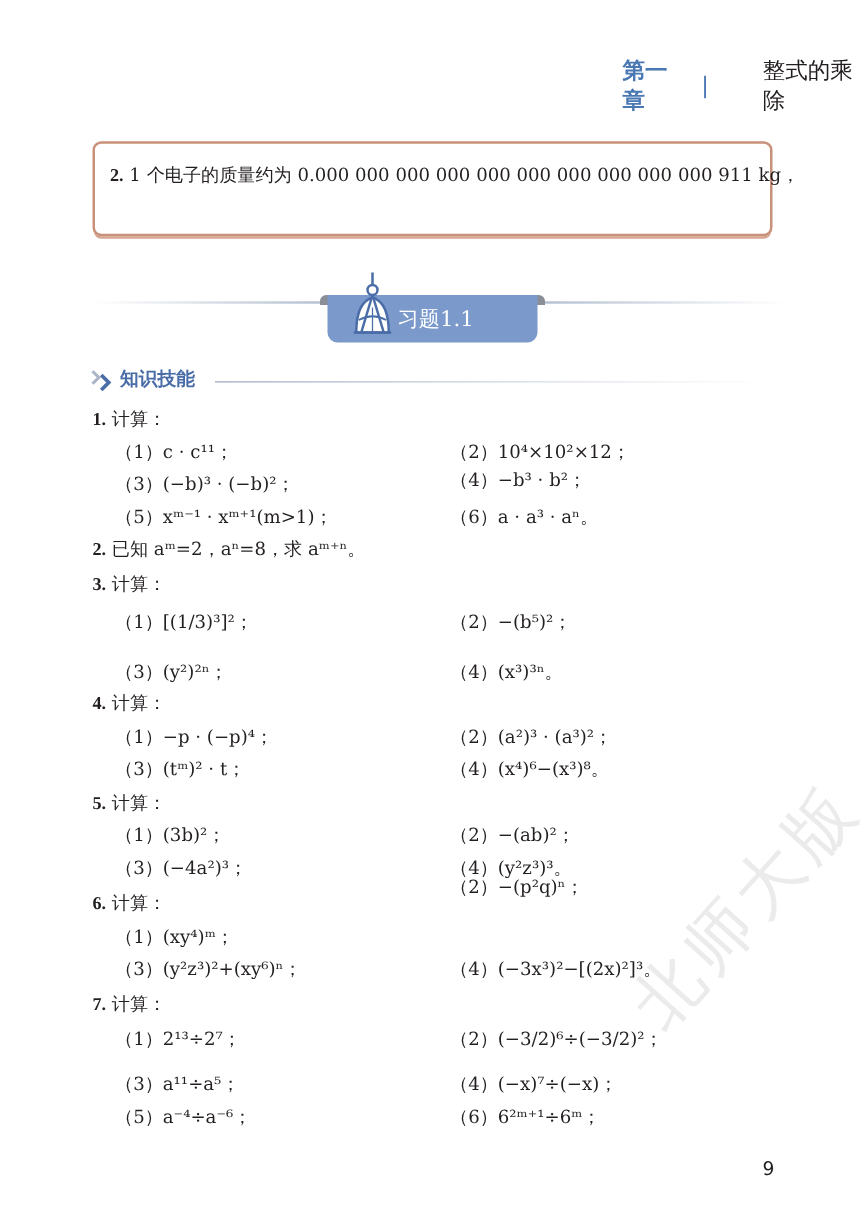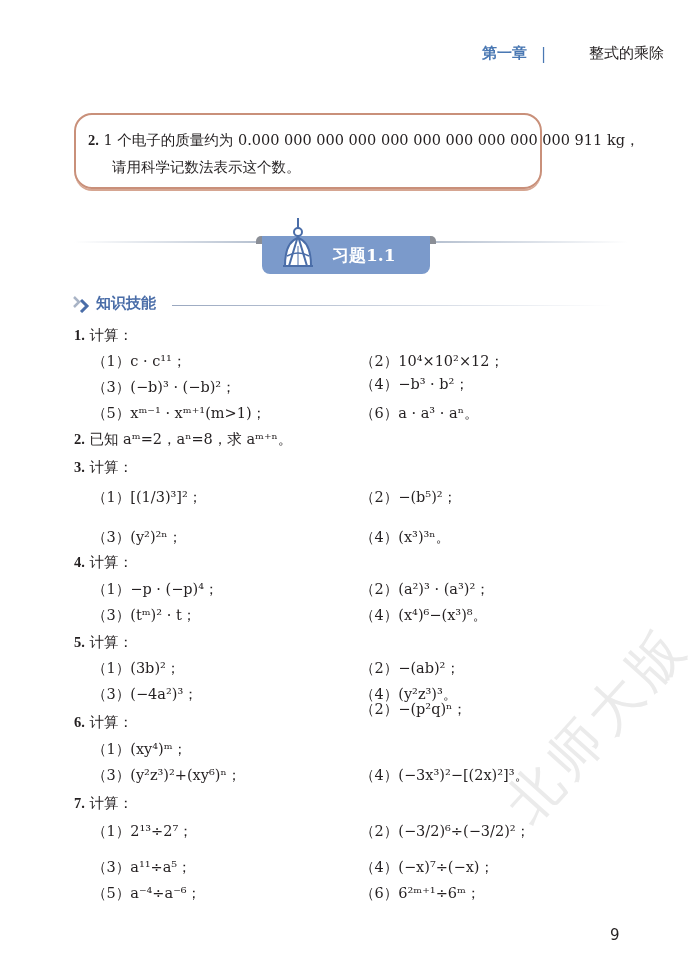--- a/index.html
+++ b/index.html
@@ -1,30 +1,30 @@
 <!DOCTYPE html>
 <html><head>
 <meta charset="utf-8">
 <style>
   html, body { margin: 0; padding: 0; }
   body {
     width: 692px; height: 979px; background: #ffffff; position: relative; overflow: hidden;
     font-family: "DejaVu Serif", "Liberation Serif", serif; color: #231f20;
   }
   .header {
-    position: absolute; top: 44px; left: 482px; font-family: "DejaVu Sans", "Liberation Sans", sans-serif;
-    font-size: 15px; font-weight: bold; display: flex; align-items: center;
+    position: absolute; top: 44px; left: 498px; font-family: "DejaVu Sans", "Liberation Sans", sans-serif;
+    font-size: 18px; font-weight: bold; display: flex; align-items: center;
   }
   .header .chap { color: #4a78b3; }
   .header .sep { color: #4a78b3; margin: 0 12px 0 14px; font-weight: normal; }
   .header .title { color: #231f20; font-weight: normal; margin-left: 31px; }
 
   .box {
-    position: absolute; left: 74px; top: 113px; width: 468px; height: 76px;
-    border: 2px solid #c9907a; border-radius: 18px; box-sizing: border-box;
+    position: absolute; left: 74px; top: 113px; width: 544px; height: 76px;
+    border: 2px solid #c9907a; border-radius: 7px; box-sizing: border-box;
     box-shadow: 0 3px 0 -1px #d6a692;
   }
   .box .line { position: absolute; left: 12px; font-size: 14.5px; white-space: nowrap; }
   .box .l1 { top: 16px; }
   .box .l2 { top: 43px; left: 36px; }
   .num { font-family: "Liberation Serif", serif; font-weight: bold; }
 
   .banner-line {
     position: absolute; top: 241px; height: 2px;
     background: linear-gradient(to right, rgba(180,190,205,0), #b4bfcf);
@@ -32,21 +32,21 @@
   .banner-line.left { left: 74px; width: 190px; }
   .banner-line.right { left: 428px; width: 200px; background: linear-gradient(to left, rgba(180,190,205,0), #b4bfcf); }
   .banner-tab {
     position: absolute; top: 236px; width: 12px; height: 8px; background: #8a8e96; border-radius: 5px 5px 0 0;
   }
   .banner {
     position: absolute; left: 262px; top: 236px; width: 168px; height: 38px;
     background: #7b9acb; border-radius: 0 0 8px 8px;
   }
   .banner .label {
-    position: absolute; left: 70px; top: 8px; color: #ffffff; font-size: 17px; font-weight: bold;
+    position: absolute; left: 56px; top: 8px; color: #ffffff; font-size: 17px; font-weight: normal;
     font-family: "DejaVu Serif", serif;
   }
   .banner-icon { position: absolute; left: 281px; top: 216px; width: 34px; height: 56px; }
 
   .section {
     position: absolute; left: 72px; top: 294px; display: flex; align-items: center;
     font-family: "DejaVu Sans", sans-serif; font-size: 15px; color: #4a6da8; font-weight: bold;
   }
   .section .chev { width: 20px; height: 18px; margin-right: 4px; }
   .section-line {
@@ -76,21 +76,20 @@
   <span class="chap">第一章</span>
   <span class="sep">|</span>
   <span class="title">整式的乘除</span>
 </div>
 
 <div class="box">
   <div class="line l1">
     <span class="num">2.</span>
     <span>1 个电子的质量约为 0.000 000 000 000 000 000 000 000 000 000  911 kg，</span>
   </div>
-  <div class="line l2">请用科学记数法表示这个数。</div>
 </div>
 
 <div class="banner-line left"></div>
 <div class="banner-line right"></div>
 <div class="banner-tab" style="left:256px"></div>
 <div class="banner-tab" style="left:424px"></div>
 <div class="banner">
   <span class="label">习题1.1</span>
 </div>
 <svg class="banner-icon" viewBox="0 0 34 56">

